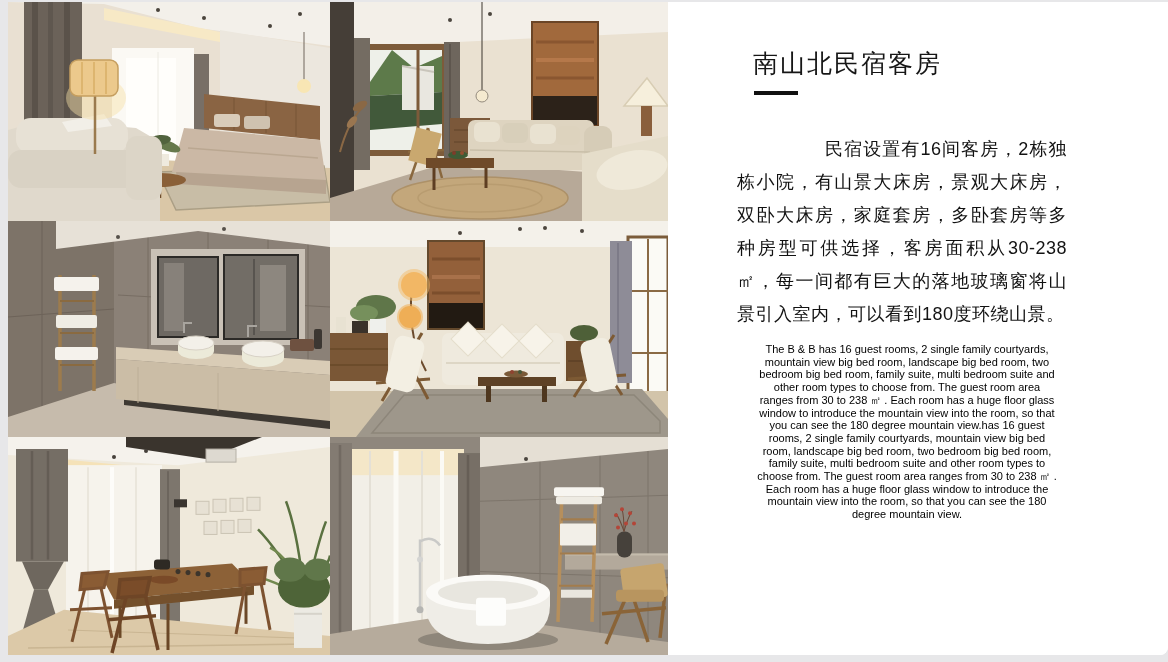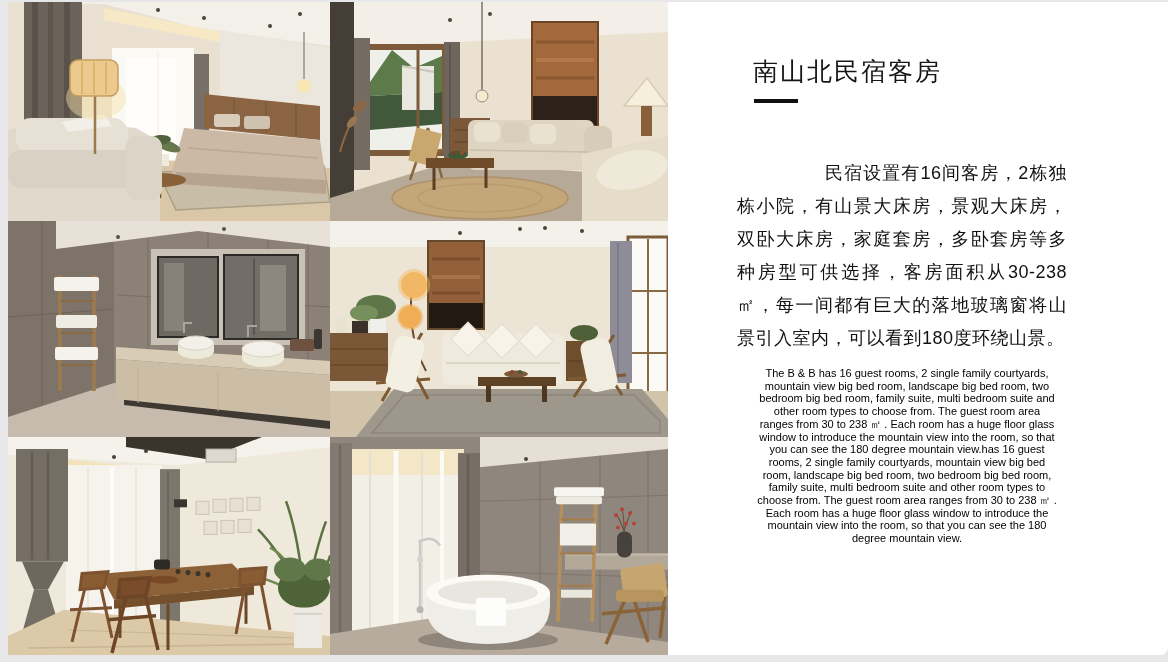--- a/index.html
+++ b/index.html
@@ -10,25 +10,25 @@
            background:#ffffff; border-bottom-right-radius:8px; overflow:hidden; }
 
   
   .photo-grid { position:absolute; left:0; top:0; width:660px; height:653px;
                 display:grid; grid-template-columns:322px 338px;
                 grid-template-rows:219px 216px 218px; }
   .cell { position:relative; overflow:hidden; background:#cfc7bb; }
   .cell svg { display:block; width:100%; height:100%; }
 
   
-  .panel { position:absolute; left:660px; top:8px; width:500px; height:653px; background:#ffffff; }
+  .panel { position:absolute; left:660px; top:0; width:500px; height:653px; background:#ffffff; }
   .title { margin:46px 0 0 85px; font-size:25px; font-weight:500; letter-spacing:2px;
            color:#161616; line-height:30px; }
   .title-bar { margin:13px 0 0 86px; width:44px; height:4px; background:#111; }
-  .zh-para { margin:54px 0 0 69px; width:330px; font-size:18px; line-height:33px;
+  .zh-para { margin:38px 0 0 69px; width:330px; font-size:18px; line-height:33px;
              color:#121212; text-align:justify; text-indent:88px; letter-spacing:0.5px; }
   .en-para { margin:12px 0 0 89px; width:300px; font-size:11px; line-height:12.7px;
              color:#000; text-align:center; }
 </style>
 </head>
 <body>
 
 <div class="sheet">
 
   <div class="photo-grid">

